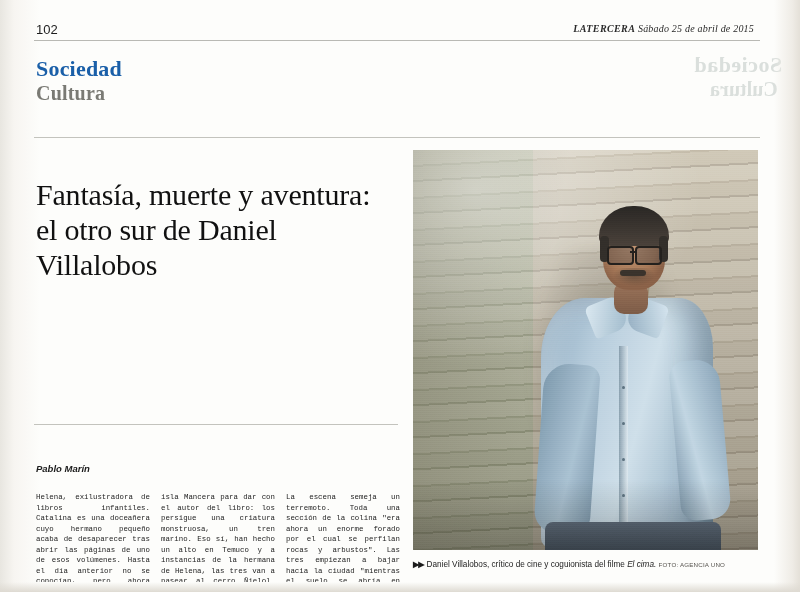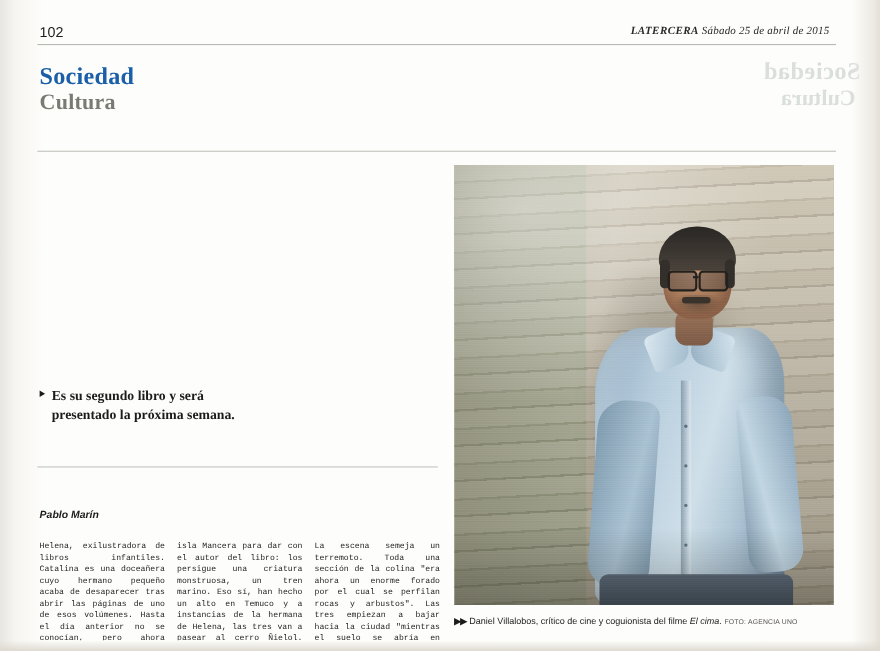--- a/index.html
+++ b/index.html
@@ -374,26 +374,23 @@
   <div id="masthead">
     <span class="brand">LATERCERA</span>
     <span>Sábado 25 de abril de 2015</span>
   </div>
   <div id="rule-top"></div>
 
   <div id="section">Sociedad</div>
   <div id="subsection">Cultura</div>
   <div id="rule-under-section"></div>
 
+  <h1 id="headline">Fantasía, muerte y aventura: el otro sur de Daniel Villalobos</h1>
 
   <div id="bullets">
-    <div class="bullet">
-      <span class="tri"></span>
-      <span>Es su segundo libro y será presentado la próxima semana.</span>
-    </div>
   </div>
   <div id="rule-under-bullets"></div>
 
   <div id="byline">Pablo Marín</div>
 
   <div id="body-cols">
     <div class="col">
         <p>Helena, exilustradora de libros infantiles. Catalina es una doceañera cuyo hermano pequeño acaba de desaparecer tras abrir las páginas de uno de esos volúmenes. Hasta el día anterior no se conocían, pero ahora viajan, en una camioneta robada y contra la voluntad de los padres de la niña, camino a la</p>
       </div>
     <div class="col">

